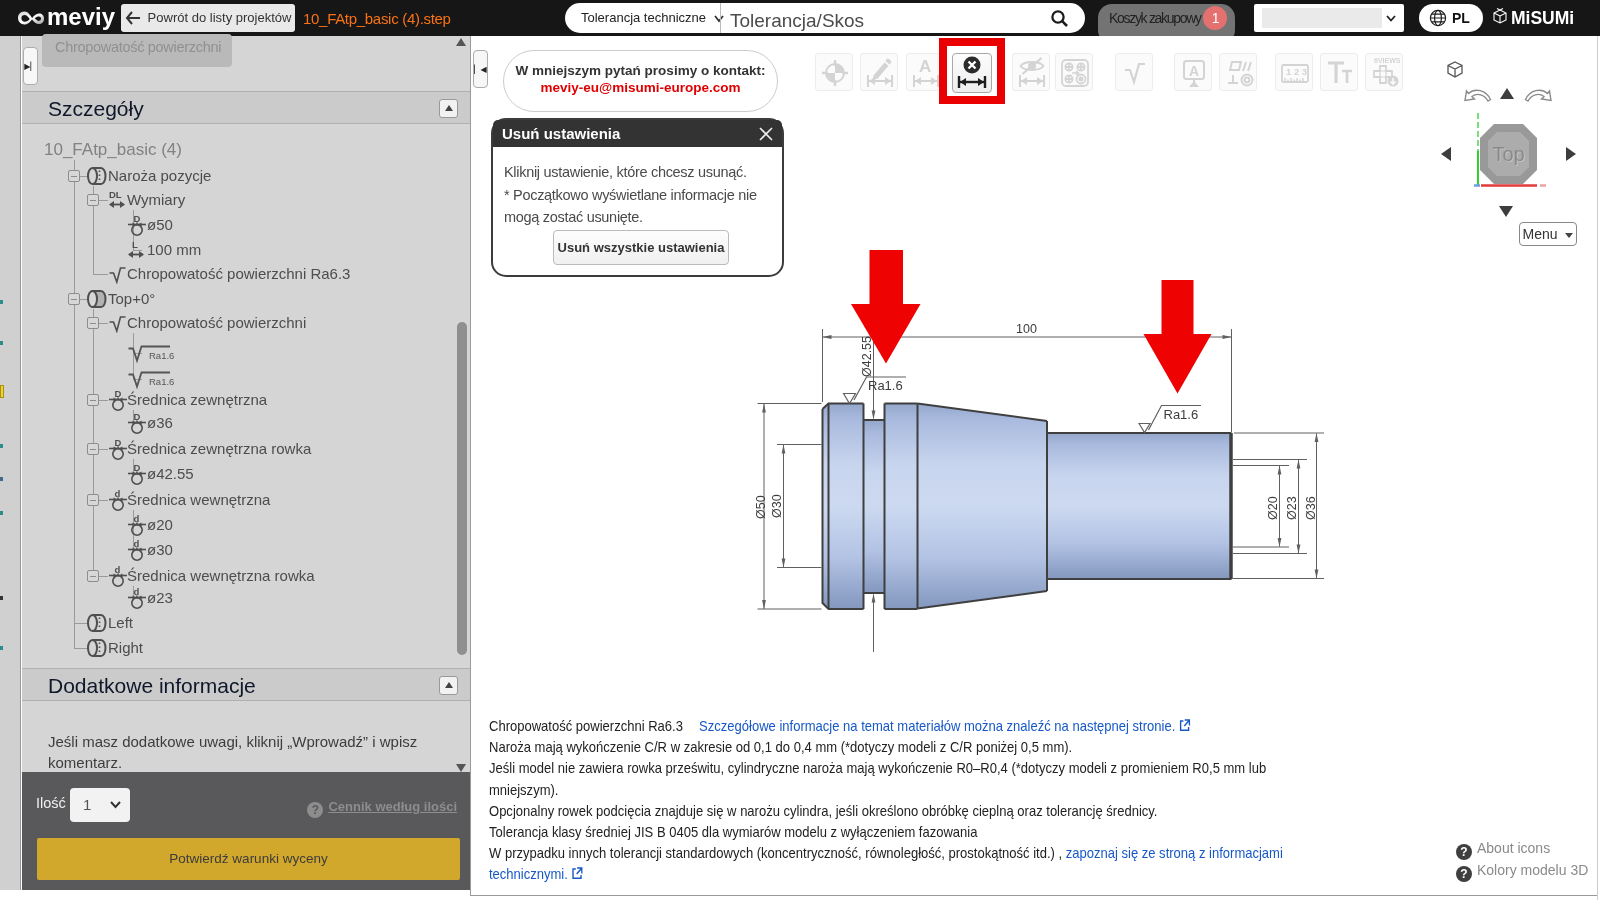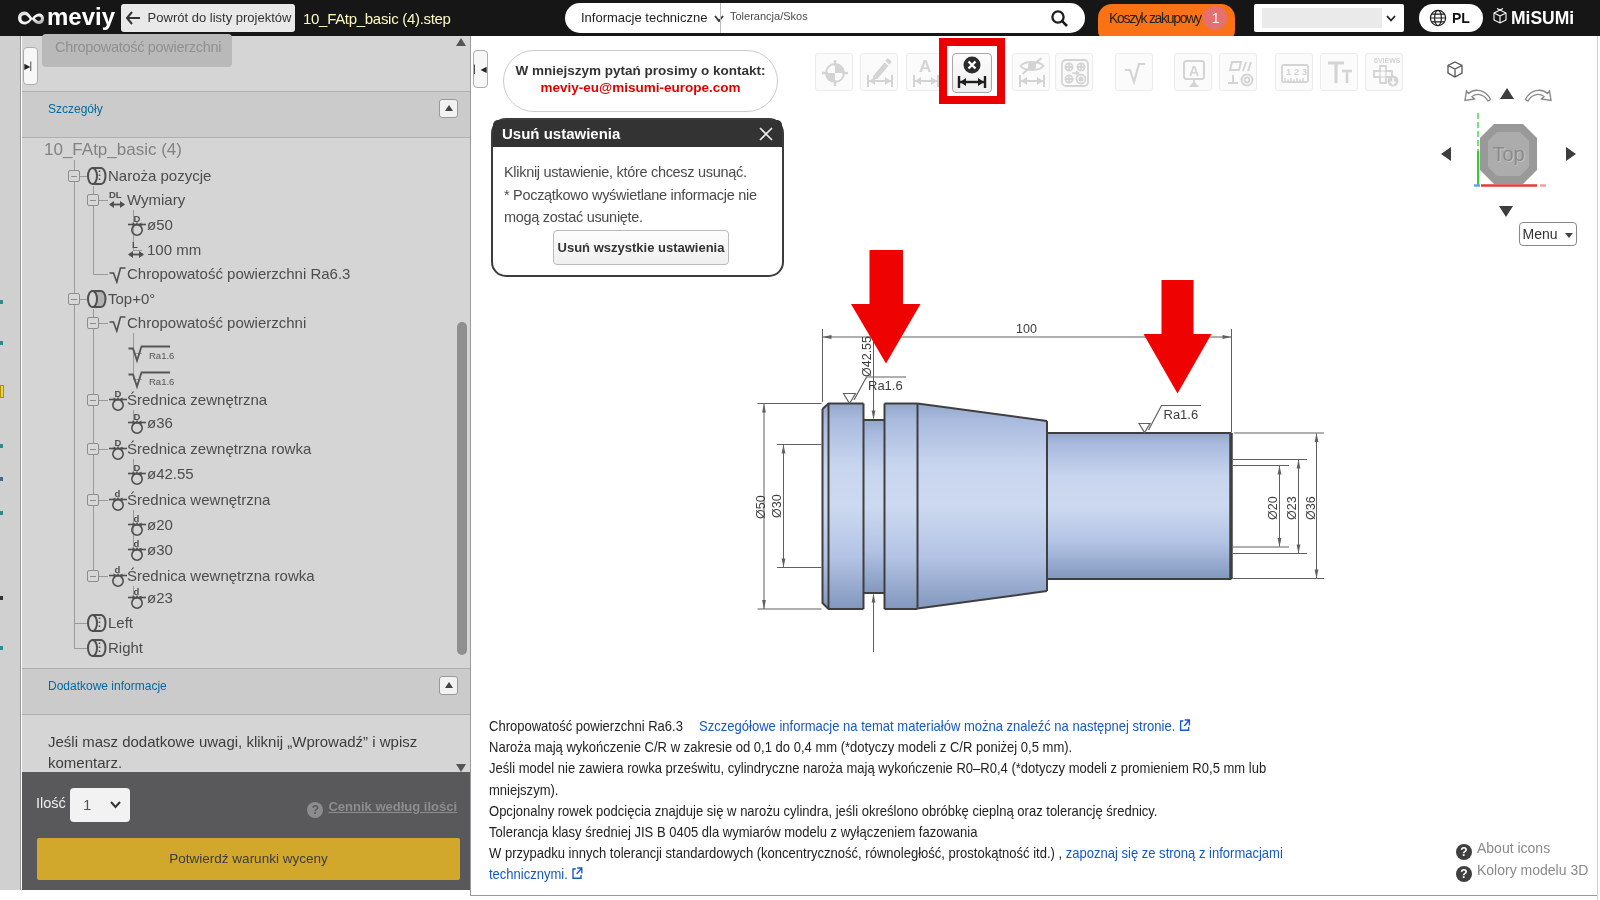--- a/index.html
+++ b/index.html
@@ -3,35 +3,35 @@
 <meta charset="utf-8">
 <style>
   * { margin:0; padding:0; box-sizing:border-box; }
   html,body { width:1600px; height:900px; overflow:hidden; background:#fff;
     font-family:"Liberation Sans", sans-serif; }
   .abs { position:absolute; }
   
   #topbar { position:absolute; left:0; top:0; width:1600px; height:36px; background:#161616; }
   #backbtn { position:absolute; left:121px; top:4px; width:174px; height:28px; background:#e9e9e9;
     border-radius:3px; color:#333; font-size:13px; line-height:28px; text-align:center; white-space:nowrap; }
-  #fname { position:absolute; left:303px; top:10px; color:#fef9c3; font-size:15px; letter-spacing:-0.3px; }
+  #fname { position:absolute; left:303px; top:10px; color:#f97316; font-size:15px; letter-spacing:-0.3px; }
   #searchpill { position:absolute; left:565px; top:3px; width:520px; height:30px; background:#fff; border-radius:15px; }
-  #cartpill { position:absolute; left:1098px; top:4px; width:137px; height:40px; background:#f97316; border-radius:14px;
+  #cartpill { position:absolute; left:1098px; top:4px; width:137px; height:40px; background:#737373; border-radius:14px;
     font-size:14px; letter-spacing:-1.3px; color:#222; line-height:28px; padding-left:11px; }
   #cartbadge { position:absolute; left:105px; top:2px; width:24px; height:24px; border-radius:12px; background:#e4716f;
     color:#fff; font-size:14px; text-align:center; line-height:24px; }
   #topselect { position:absolute; left:1254px; top:4px; width:150px; height:28px; background:#fff; border-radius:2px; }
   #plpill { position:absolute; left:1419px; top:4px; width:64px; height:28px; background:#fff; border-radius:14px; }
   
   #ministrip { position:absolute; left:0; top:36px; width:21px; height:864px; background:#d0d0d0;
     border-right:1px solid #979797; }
   
   #sidebar { position:absolute; left:22px; top:36px; width:448px; height:864px; background:#d5d5d5; }
-  .panelhead { position:absolute; left:0; width:448px; height:47px; background:#cbcbcb;
-    border-top:1px solid #b0b0b0; border-bottom:1px solid #b0b0b0; color:#0369a1; font-size:12px; line-height:34px; }
+  .panelhead { position:absolute; left:0; width:448px; height:33px; background:#cbcbcb;
+    border-top:1px solid #b0b0b0; border-bottom:1px solid #b0b0b0; color:#0f172a; font-size:21px; line-height:34px; }
   .panelhead .t { margin-left:26px; }
   .collbtn { position:absolute; right:12px; top:7px; width:19px; height:19px; background:#f2f2f2;
     border:1px solid #999; border-radius:3px; }
   .collbtn:after { content:""; position:absolute; left:4.5px; top:5px; border-left:4px solid transparent;
     border-right:4px solid transparent; border-bottom:6px solid #444; }
   #tooltip { position:absolute; left:20px; top:-2px; width:190px; height:33px; background:#b9b9b9; border-radius:4px;
     color:#909090; font-size:14.5px; letter-spacing:-0.3px; padding:5px 0 0 13px; white-space:nowrap; }
   .togglebtn { width:15px; height:38px; background:#f7f7f7; border:1px solid #adadad; border-radius:4px;
     color:#222; font-size:8px; text-align:center; line-height:38px; }
   
@@ -87,26 +87,26 @@
     </linearGradient>
       </defs>
     <path d="M8.5 5.5 C4 5.5 2 8.5 2 12 C2 15.5 4.5 18.5 8.5 18.5 C12 18.5 14 16 16 13.5 C18 16 20 18 23 18 C26.5 18 28 15.5 28 12.5 C28 9.5 26 7.5 23 7.5 C20 7.5 18 9.8 16.2 12 C14.2 9.2 12 5.5 8.5 5.5 Z M8.7 9 C10.5 9 12.3 11 13.7 13 C12.3 14.7 10.7 15.8 9 15.8 C6.7 15.8 5.4 14 5.4 12 C5.4 10.2 6.6 9 8.7 9 Z M22.8 10.5 C24.2 10.5 25 11.4 25 12.6 C25 13.9 24.2 14.9 22.9 14.9 C21.3 14.9 20 13.5 18.9 12.2 C20.1 11.1 21.4 10.5 22.8 10.5 Z" fill="url(#lg)"></path>
     <text x="31" y="19" font-size="24" font-weight="bold" fill="#fff" font-family="Liberation Sans" letter-spacing="0">meviy</text>
   </svg>
   <div id="backbtn"><svg style="vertical-align:-3px;margin-right:7px" width="16" height="14" viewBox="0 0 16 14">
         <path d="M7 1 L2 7 L7 13 M2.3 7 L15 7" stroke="#333" stroke-width="2" fill="none"></path>
       </svg>Powrót do listy projektów</div>
   <div id="fname">10_FAtp_basic (4).step</div>
   <div id="searchpill">
-    <span style="position:absolute;left:16px;top:7px;font-size:13px;color:#222">Informacje techniczne</span>
+    <span style="position:absolute;left:16px;top:7px;font-size:13px;color:#222">Tolerancja techniczne</span>
     <svg class="abs" style="left:149px;top:12px" width="10" height="8">
         <path d="M1 1 L5 6 L9 1" stroke="#333" stroke-width="1.8" fill="none"></path>
       </svg>
     <div class="abs" style="left:155px;top:0;width:1px;height:30px;background:#bbb"></div>
-    <span style="position:absolute;left:165px;top:7px;font-size:11px;color:#4c4c4c">Tolerancja/Skos</span>
+    <span style="position:absolute;left:165px;top:7px;font-size:19px;color:#4c4c4c">Tolerancja/Skos</span>
     <svg class="abs" style="left:485px;top:6px" width="19" height="19" viewBox="0 0 19 19">
         <circle cx="8" cy="8" r="5.6" stroke="#1c1c1c" stroke-width="2.3" fill="none"></circle>
         <path d="M12.2 12.2 L17 17" stroke="#1c1c1c" stroke-width="2.6"></path>
       </svg>
   </div>
   <div id="cartpill">Koszyk zakupowy<div id="cartbadge">1</div></div>
   <div id="topselect">
     <div class="abs" style="left:8px;top:4px;width:120px;height:20px;background:#eaeaea"></div>
     <svg class="abs" style="left:132px;top:11px" width="10" height="7">
         <path d="M1 1 L5 5.5 L9 1" stroke="#222" stroke-width="1.8" fill="none"></path>

